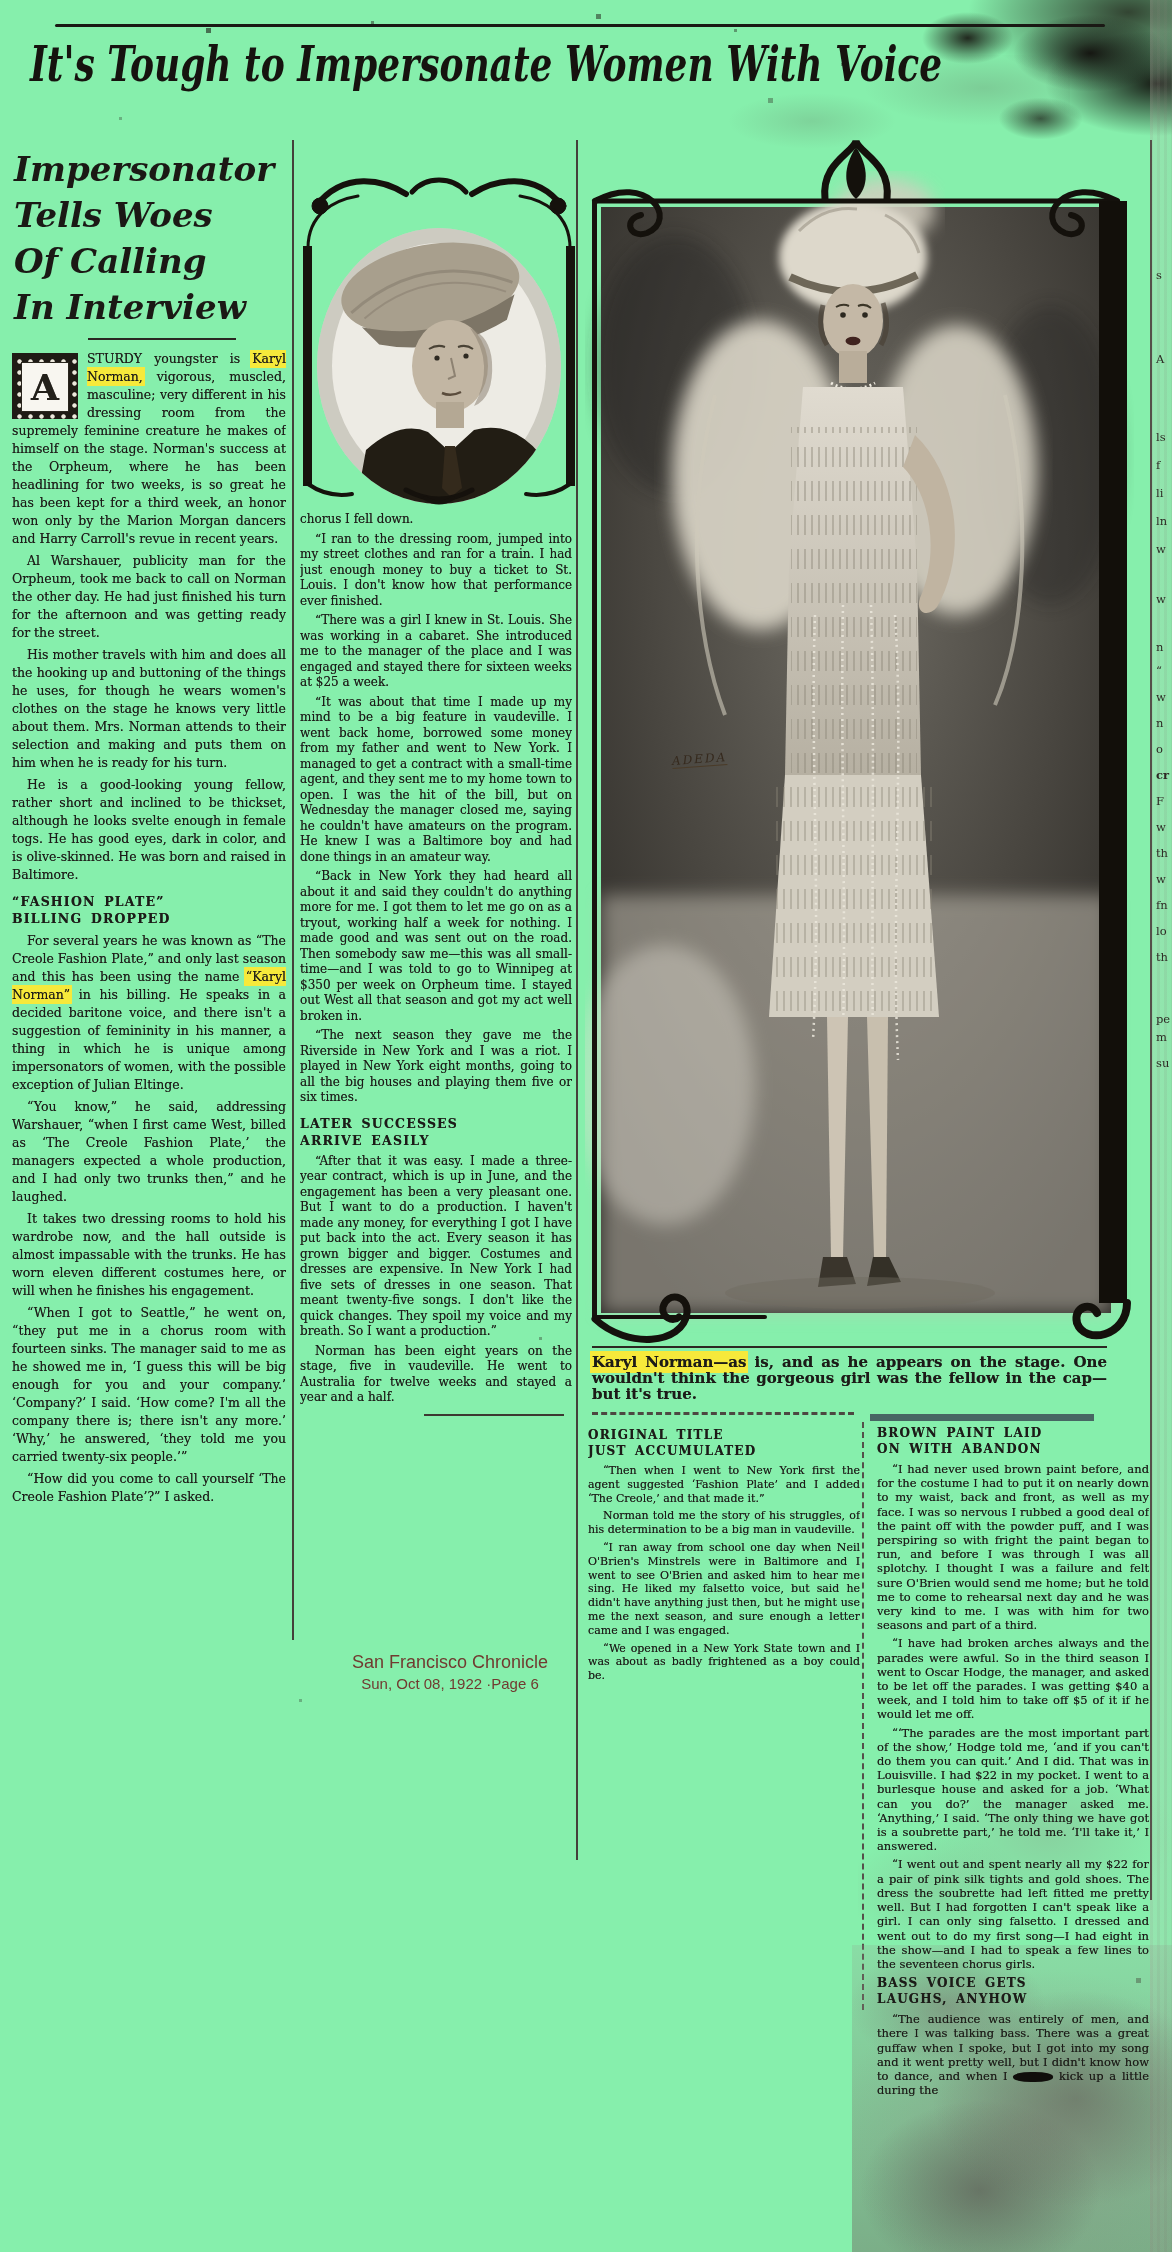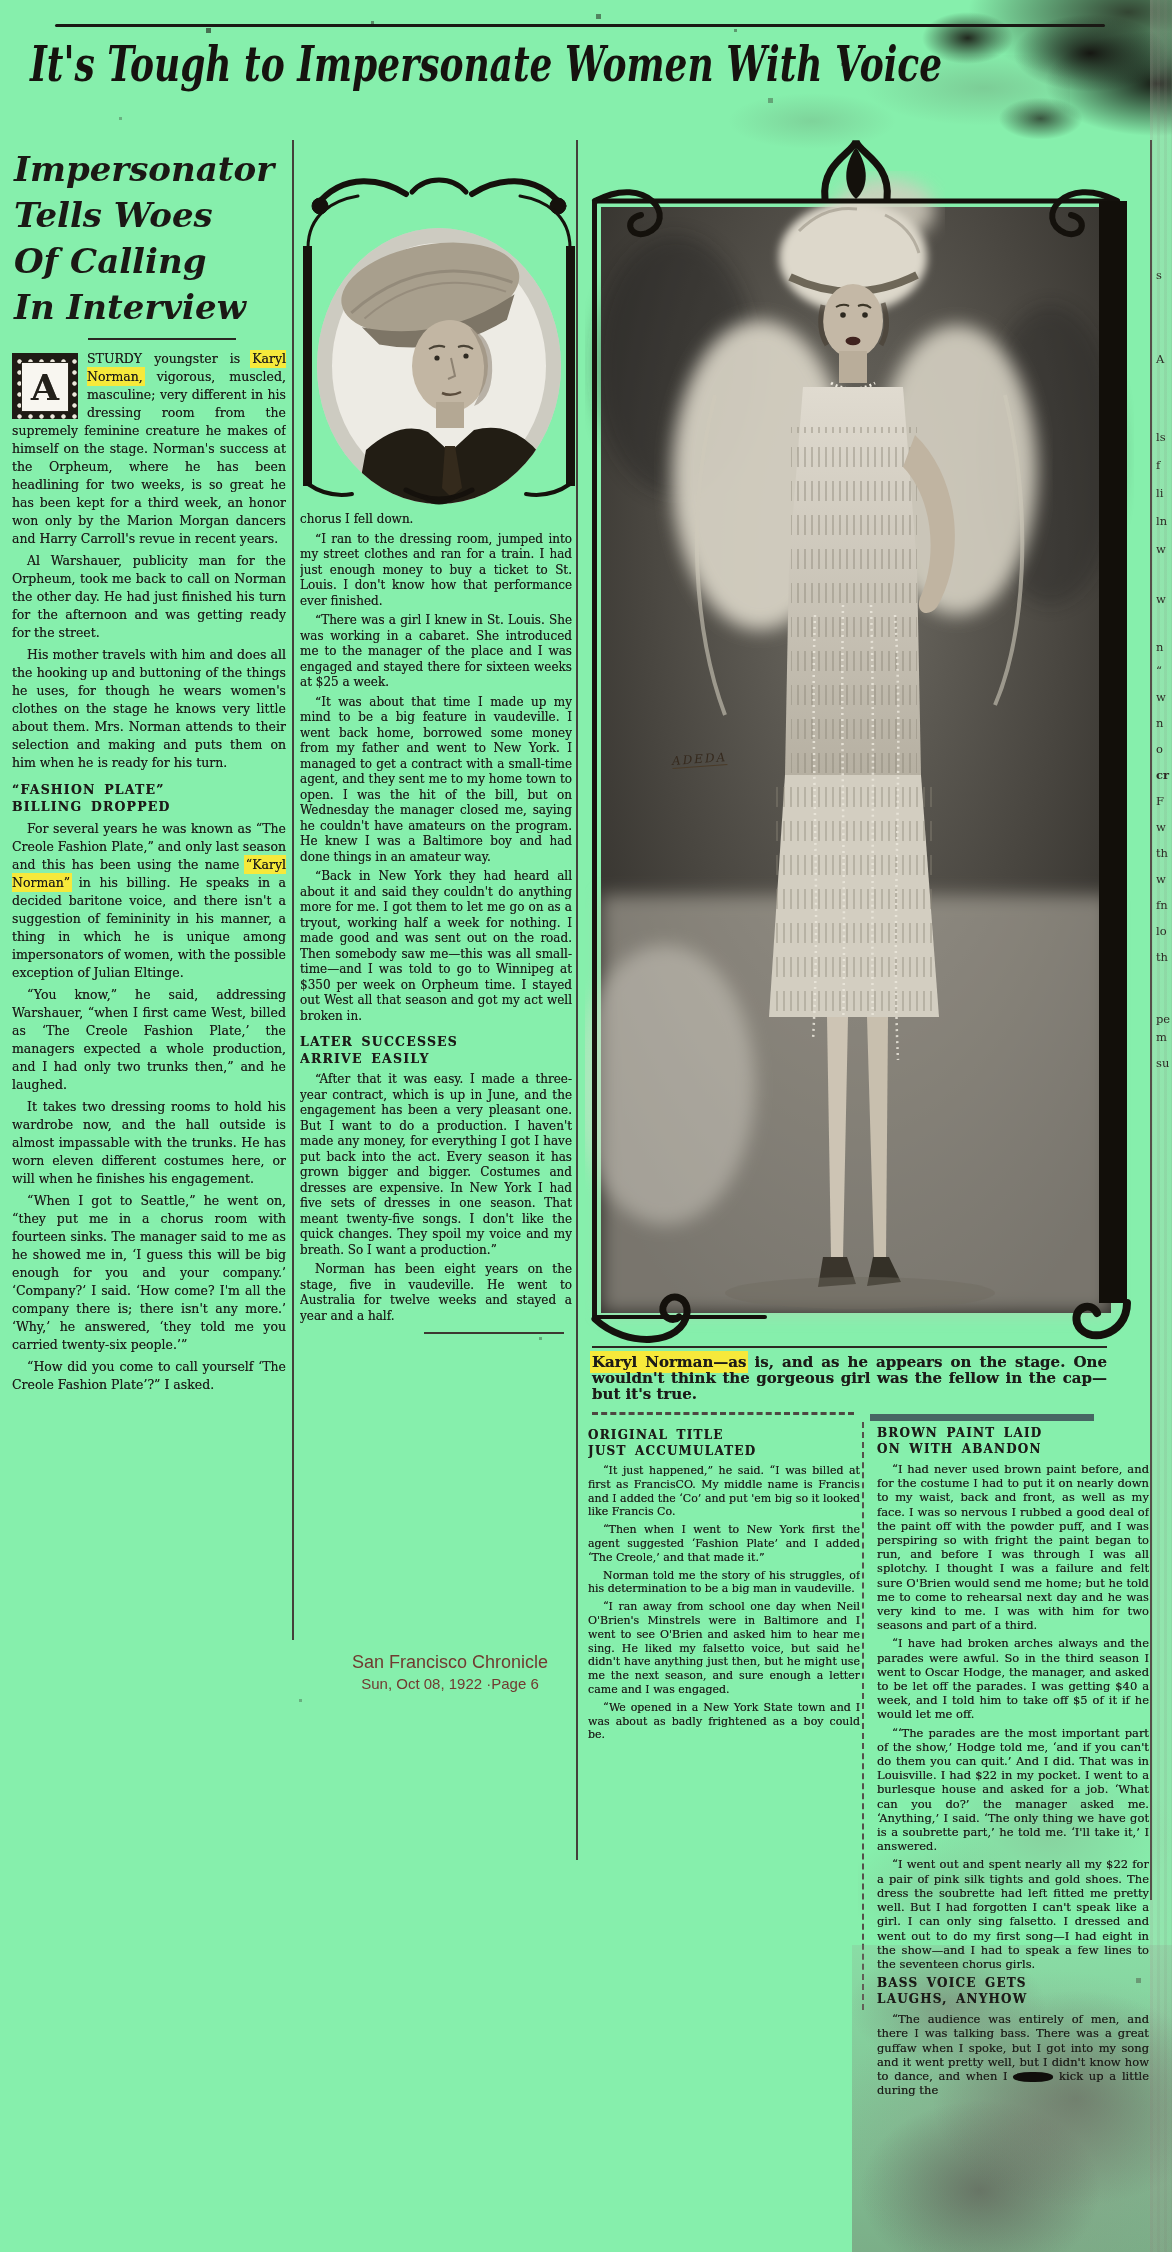--- a/index.html
+++ b/index.html
@@ -119,20 +119,21 @@
   <div class="vrule" id="vr4"></div>
   <div class="dash-rule"></div>
   <div class="teal-bar"></div>
 
   <div class="col" id="col-left">
     <p class="ni"><span class="dropcap" style="display:block">
           <span class="inner">A</span>
         </span><span><span>STURDY youngster is </span><span class="hl">Karyl Norman,</span><span> vigorous, muscled, masculine; very different in his dressing room from the supremely feminine creature he makes of himself on the stage. Norman's success at the Orpheum, where he has been headlining for two weeks, is so great he has been kept for a third week, an honor won only by the Marion Morgan dancers and Harry Carroll's revue in recent years.</span></span></p>
     <p>Al Warshauer, publicity man for the Orpheum, took me back to call on Norman the other day. He had just finished his turn for the afternoon and was getting ready for the street.</p>
     <p>His mother travels with him and does all the hooking up and buttoning of the things he uses, for though he wears women's clothes on the stage he knows very little about them. Mrs. Norman attends to their selection and making and puts them on him when he is ready for his turn.</p>
+    <p>He is a good-looking young fellow, rather short and inclined to be thickset, although he looks svelte enough in female togs. He has good eyes, dark in color, and is olive-skinned. He was born and raised in Baltimore.</p>
     <h4>“FASHION PLATE”
 BILLING DROPPED</h4>
     <p><span>For several years he was known as “The Creole Fashion Plate,” and only last season and this has been using the name </span><span class="hl">“Karyl Norman”</span><span> in his billing. He speaks in a decided baritone voice, and there isn't a suggestion of femininity in his manner, a thing in which he is unique among impersonators of women, with the possible exception of Julian Eltinge.</span></p>
     <p>“You know,” he said, addressing Warshauer, “when I first came West, billed as ‘The Creole Fashion Plate,’ the managers expected a whole production, and I had only two trunks then,” and he laughed.</p>
     <p>It takes two dressing rooms to hold his wardrobe now, and the hall outside is almost impassable with the trunks. He has worn eleven different costumes here, or will when he finishes his engagement.</p>
     <p>“When I got to Seattle,” he went on, “they put me in a chorus room with fourteen sinks. The manager said to me as he showed me in, ‘I guess this will be big enough for you and your company.’ ‘Company?’ I said. ‘How come? I'm all the company there is; there isn't any more.’ ‘Why,’ he answered, ‘they told me you carried twenty-six people.’”</p>
     <p>“How did you come to call yourself ‘The Creole Fashion Plate’?” I asked.</p>
   </div>
 
   <div class="photo" id="photo1">
@@ -181,20 +182,21 @@
       </g>
     </svg>
   </div>
 
   <div class="col" id="col-mid">
     <p class="ni">chorus I fell down.</p>
     <p>“I ran to the dressing room, jumped into my street clothes and ran for a train. I had just enough money to buy a ticket to St. Louis. I don't know how that performance ever finished.</p>
     <p>“There was a girl I knew in St. Louis. She was working in a cabaret. She introduced me to the manager of the place and I was engaged and stayed there for sixteen weeks at $25 a week.</p>
     <p>“It was about that time I made up my mind to be a big feature in vaudeville. I went back home, borrowed some money from my father and went to New York. I managed to get a contract with a small-time agent, and they sent me to my home town to open. I was the hit of the bill, but on Wednesday the manager closed me, saying he couldn't have amateurs on the program. He knew I was a Baltimore boy and had done things in an amateur way.</p>
     <p>“Back in New York they had heard all about it and said they couldn't do anything more for me. I got them to let me go on as a tryout, working half a week for nothing. I made good and was sent out on the road. Then somebody saw me—this was all small-time—and I was told to go to Winnipeg at $350 per week on Orpheum time. I stayed out West all that season and got my act well broken in.</p>
+    <p>“The next season they gave me the Riverside in New York and I was a riot. I played in New York eight months, going to all the big houses and playing them five or six times.</p>
     <h4>LATER SUCCESSES
 ARRIVE EASILY</h4>
     <p>“After that it was easy. I made a three-year contract, which is up in June, and the engagement has been a very pleasant one. But I want to do a production. I haven't made any money, for everything I got I have put back into the act. Every season it has grown bigger and bigger. Costumes and dresses are expensive. In New York I had five sets of dresses in one season. That meant twenty-five songs. I don't like the quick changes. They spoil my voice and my breath. So I want a production.”</p>
     <p>Norman has been eight years on the stage, five in vaudeville. He went to Australia for twelve weeks and stayed a year and a half.</p>
     <div class="end-rule"></div>
   </div>
 
   <div class="photo" id="photo2">
     <svg viewBox="0 0 560 1222" width="560" height="1222">
       <defs>
@@ -269,21 +271,20 @@
       </g>
     </svg>
   </div>
   <span class="signature">ADEDA</span>
 
   <div class="caption"><span class="hl">Karyl Norman—as</span><span> is, and as he appears on the stage. One wouldn't think the gorgeous girl was the fellow in the cap—but it's true.</span></div>
 
   <div class="col" id="col-orig">
     <h4>ORIGINAL TITLE
 JUST ACCUMULATED</h4>
-    <p>“It just happened,” he said. “I was billed at first as FrancisCO. My middle name is Francis and I added the ‘Co’ and put 'em big so it looked like Francis Co.</p>
     <p>“Then when I went to New York first the agent suggested ‘Fashion Plate’ and I added ‘The Creole,’ and that made it.”</p>
     <p>Norman told me the story of his struggles, of his determination to be a big man in vaudeville.</p>
     <p>“I ran away from school one day when Neil O'Brien's Minstrels were in Baltimore and I went to see O'Brien and asked him to hear me sing. He liked my falsetto voice, but said he didn't have anything just then, but he might use me the next season, and sure enough a letter came and I was engaged.</p>
     <p>“We opened in a New York State town and I was about as badly frightened as a boy could be.</p>
   </div>
 
   <div class="col" id="col-brown">
     <h4>BROWN PAINT LAID
 ON WITH ABANDON</h4>
     <p>“I had never used brown paint before, and for the costume I had to put it on nearly down to my waist, back and front, as well as my face. I was so nervous I rubbed a good deal of the paint off with the powder puff, and I was perspiring so with fright the paint began to run, and before I was through I was all splotchy. I thought I was a failure and felt sure O'Brien would send me home; but he told me to come to rehearsal next day and he was very kind to me. I was with him for two seasons and part of a third.</p>

